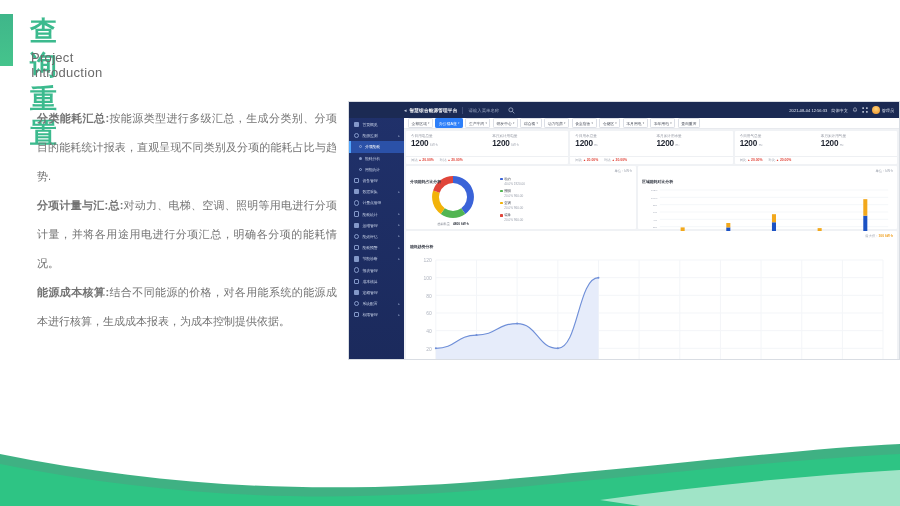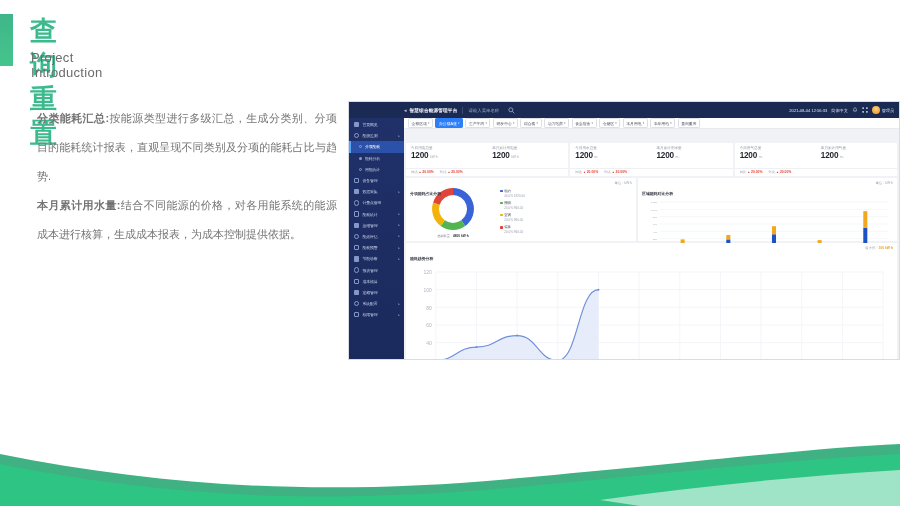--- a/index.html
+++ b/index.html
@@ -98,21 +98,21 @@
   }
   .ftab {
     font-size: 3.8px; color: #4a4f5c; padding: 1.2px 2.6px;
     border: .5px solid #dcdfe6; border-radius: 1.2px; background: #fff;
     white-space: nowrap; display: flex; align-items: center; gap: 1.2px;
   }
   .ftab.sel { background: #2d7ff9; border-color: #2d7ff9; color: #fff; }
   .ftab .cv { font-size: 2.8px; opacity: .75; }
 
   
-  #kpirow { display: flex; height: 35px; background: #f0f2f5; gap: 2px; padding: 2px 2px 0 2px; margin-top: 12px; }
+  #kpirow { display: flex; height: 35px; background: #f0f2f5; gap: 2px; padding: 2px 2px 0 2px; }
   .kpi-group {
     flex: 1; background: #fff; border-radius: 1px;
     display: flex; flex-direction: column; padding: 2.6px 0 0 0;
   }
   .kpi-cards { display: flex; flex: 1; }
   .kpi-card { flex: 1; padding-left: 5px; }
   .kpi-label { font-size: 3.6px; color: #8c919d; margin-bottom: 1.6px; }
   .kpi-valrow { display: flex; align-items: baseline; gap: 1.6px; }
   .kpi-val { font-size: 8.2px; font-weight: bold; color: #1f2430; letter-spacing: -.2px; }
   .kpi-unit { font-size: 3.3px; color: #a3a8b3; }
@@ -159,21 +159,22 @@
 <body>
 
 <div id="slide-header">
   <div id="accent-bar"></div>
   <div id="title-zh">查询重置</div>
   <div id="title-en">Project Introduction</div>
 </div>
 
 <div id="copy">
   <p><b>分类能耗汇总:</b><span>按能源类型进行多级汇总，生成分类别、分项目的能耗统计报表，直观呈现不同类别及分项的能耗占比与趋势.</span></p>
-  <p><b>本月累计用水量:</b><span>结合不同能源的价格，对各用能系统的能源成本进行核算，生成成本报表，为成本控制提供依据。</span></p>
+  <p><b>分项计量与汇:总:</b><span>对动力、电梯、空调、照明等用电进行分项计量，并将各用途用电进行分项汇总，明确各分项的能耗情况。</span></p>
+  <p><b>能源成本核算:</b><span>结合不同能源的价格，对各用能系统的能源成本进行核算，生成成本报表，为成本控制提供依据。</span></p>
 </div>
 
 <div id="dashboard">
 
   <div id="sidebar">
       <div class="side-item">
         <span class="side-ico sq"></span>
         <span class="side-label">首页概览</span>
       </div>
       <div class="side-item">

